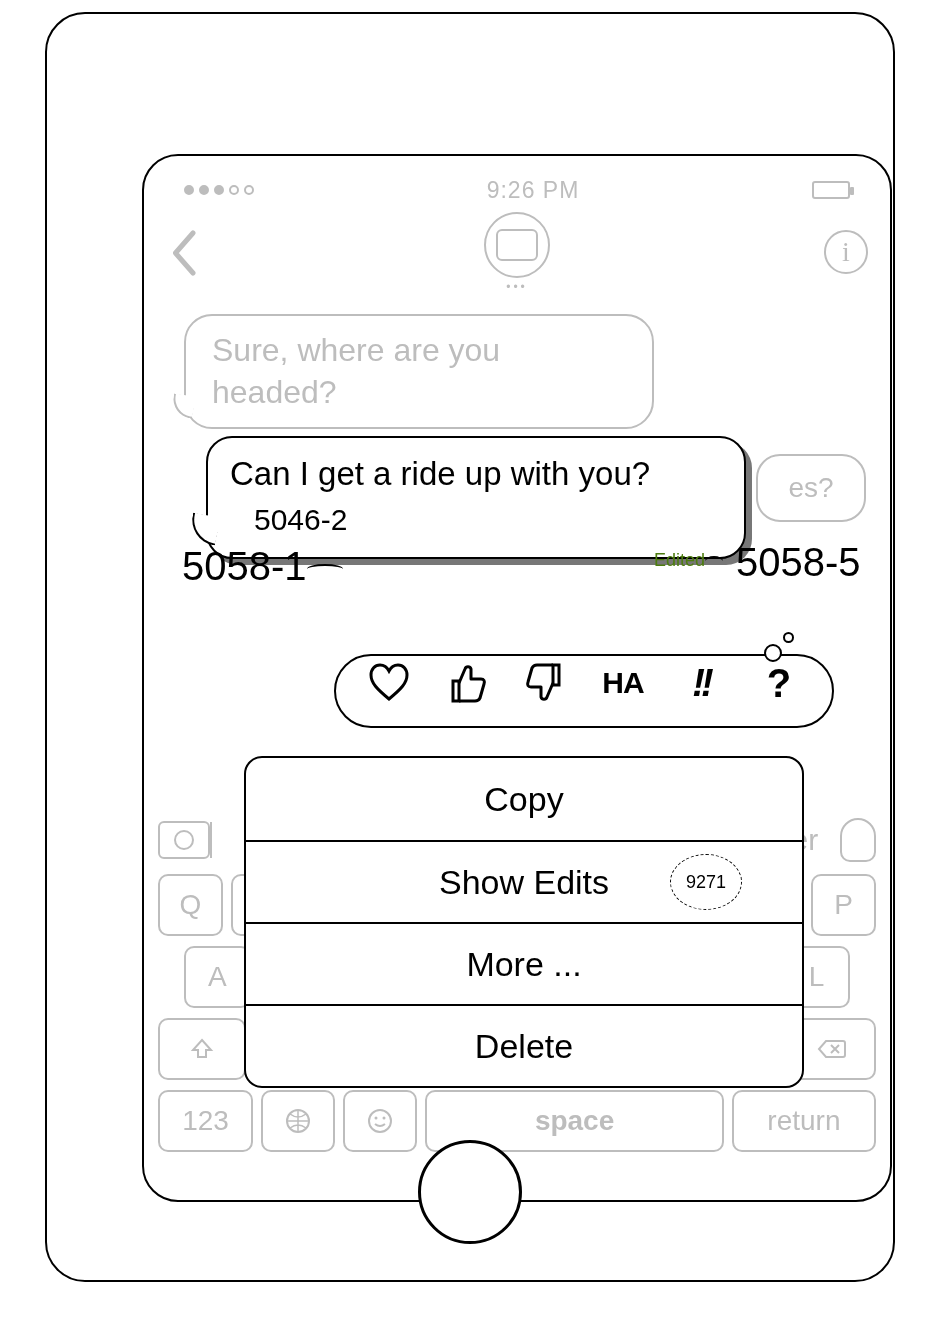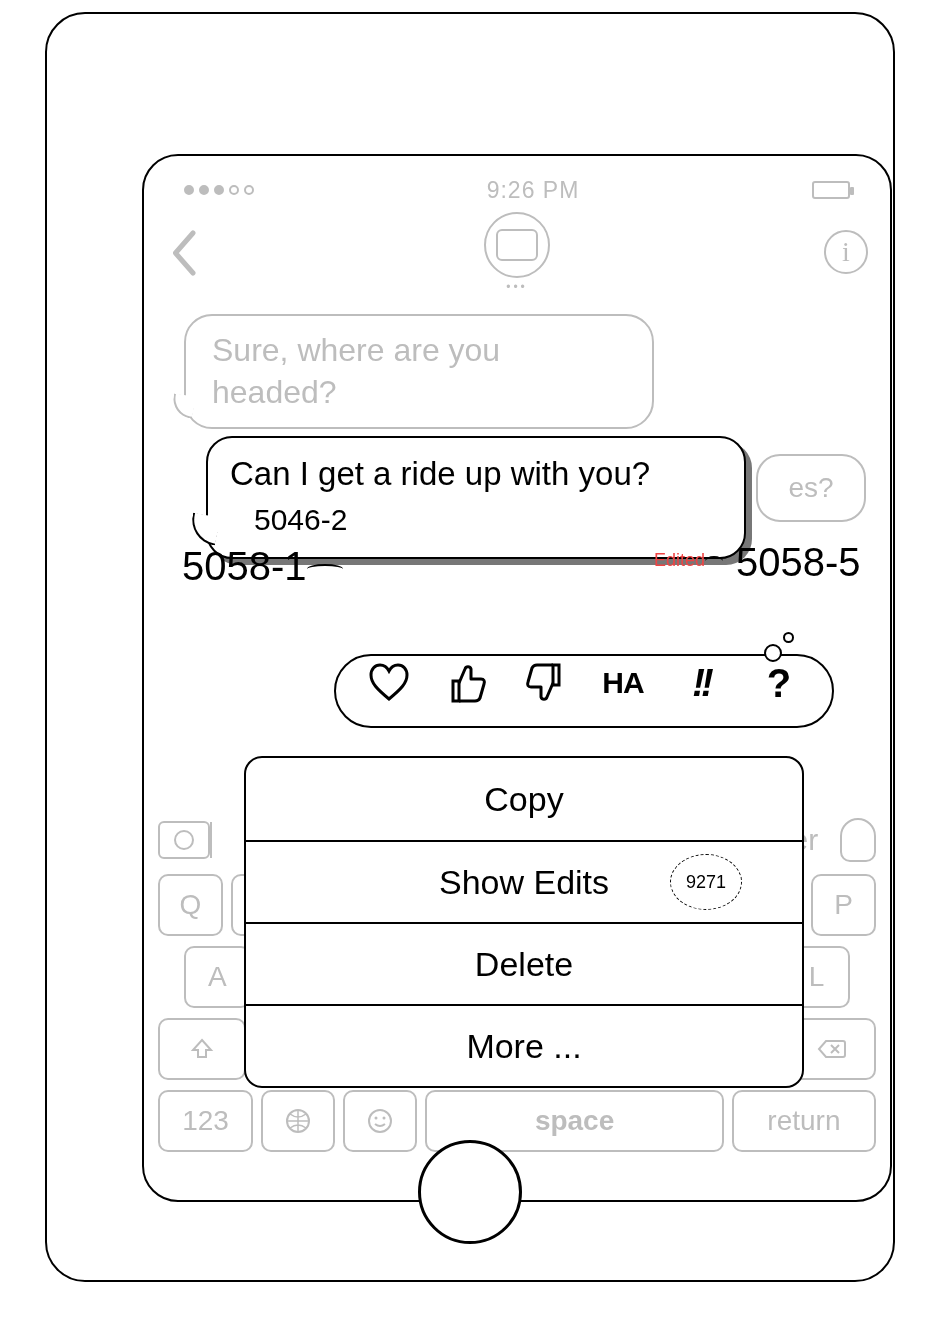--- a/index.html
+++ b/index.html
@@ -181,21 +181,21 @@
     display:inline-block;
     width: 36px;
     border-top: 2px solid #000;
     border-radius: 50% 50% 0 0;
     height: 10px;
     vertical-align: middle;
   }
   .edited-tag {
     position:absolute;
     font-size: 18px;
-    color:#ef4444;
+    color:#4d7c0f;
     font-family: Arial, sans-serif;
   }
   
   .reaction-bar {
     position: absolute;
     left: 190px;
     top: 498px;
     width: 500px;
     height: 74px;
     border: 2px solid #000;
@@ -490,24 +490,24 @@
 
     <div class="action-menu">
       <div class="action-item">
         <span>Copy</span>
       </div>
       <div class="action-item">
         <span>Show Edits</span>
         <span class="action-badge">9271</span>
       </div>
       <div class="action-item">
+        <span>More ...</span>
+      </div>
+      <div class="action-item">
         <span>Delete</span>
       </div>
-      <div class="action-item">
-        <span>More ...</span>
-      </div>
     </div>
 
   </div>
 
   <div class="home-btn"></div>
 
 </div>
 
 </body></html>

